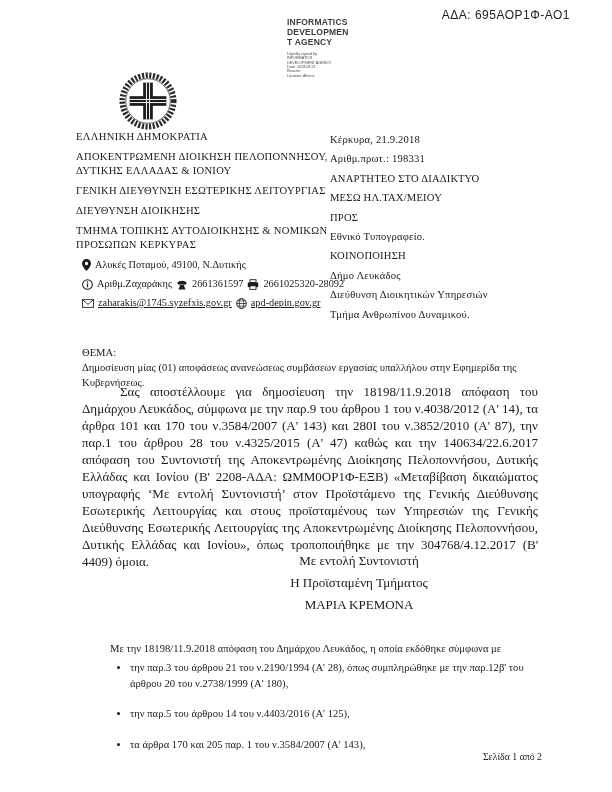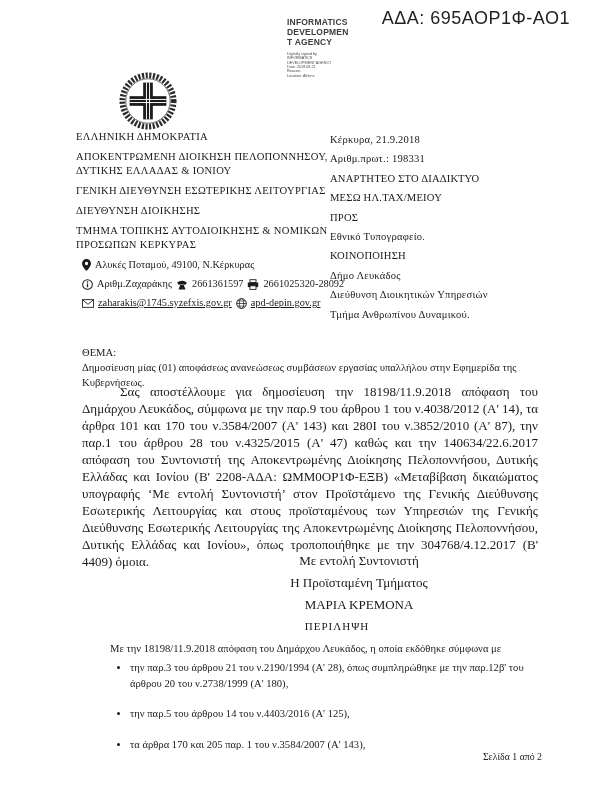--- a/index.html
+++ b/index.html
@@ -10,21 +10,21 @@
     color: #1a1a1a;
     font-family: "Liberation Serif", "DejaVu Serif", serif;
     overflow: hidden;
   }
   .abs { position: absolute; flex-direction: column; }
 
   
   .ada {
     top: 8px; right: 42px;
     font-family: "Liberation Sans", "DejaVu Sans", sans-serif;
-    font-size: 18px; letter-spacing: 0.5px; color: #222;
+    font-size: 12px; letter-spacing: 0.5px; color: #222;
   }
   .stamp { top: 17px; left: 287px; display: flex; gap: 5px; color: #3c3c3c; }
   .stamp-agency {
     font-family: "Liberation Sans", "DejaVu Sans", sans-serif;
     font-weight: bold; font-size: 8.5px; line-height: 10px;
     letter-spacing: 0.2px; white-space: pre-line; width: 66px;
   }
   .stamp-details {
     font-family: "Liberation Sans", "DejaVu Sans", sans-serif;
     font-size: 6px; line-height: 7px; white-space: pre-line;
@@ -119,21 +119,21 @@
     <div class="org-line">ΓΕΝΙΚΗ ΔΙΕΥΘΥΝΣΗ ΕΣΩΤΕΡΙΚΗΣ ΛΕΙΤΟΥΡΓΙΑΣ</div>
     <div class="org-line">ΔΙΕΥΘΥΝΣΗ ΔΙΟΙΚΗΣΗΣ</div>
     <div class="org-line">ΤΜΗΜΑ ΤΟΠΙΚΗΣ ΑΥΤΟΔΙΟΙΚΗΣΗΣ &amp; ΝΟΜΙΚΩΝ ΠΡΟΣΩΠΩΝ ΚΕΡΚΥΡΑΣ</div>
   </div>
 
   <div class="abs contact-block">
     <div class="contact-line">
       <svg width="9" height="12" viewBox="0 0 12 16">
           <path d="M6 0C2.7 0 0 2.7 0 6c0 4.4 6 10 6 10s6-5.6 6-10C12 2.7 9.3 0 6 0zm0 8.2A2.2 2.2 0 1 1 6 3.8a2.2 2.2 0 0 1 0 4.4z" fill="#1c1c1c"></path>
         </svg>
-      <span>Αλυκές Ποταμού, 49100, Ν.Κέρκυρας</span>
+      <span>Αλυκές Ποταμού, 49100, Ν.Δυτικής</span>
     </div>
     <div class="contact-line">
       <svg width="11" height="11" viewBox="0 0 12 12">
           <circle cx="6" cy="6" r="5.3" fill="none" stroke="#1c1c1c" stroke-width="1.1"></circle>
           <rect x="5.3" y="5" width="1.4" height="4" fill="#1c1c1c"></rect>
           <rect x="5.3" y="2.5" width="1.4" height="1.5" fill="#1c1c1c"></rect>
         </svg>
       <span>Αριθμ.Ζαχαράκης</span>
       <svg width="12" height="11" viewBox="0 0 12 11">
           <path d="M1 3.8C3.8 1 8.2 1 11 3.8L9.1 6C8.2 5.3 7.1 4.9 6 4.9S3.8 5.3 2.9 6L1 3.8z" fill="#1c1c1c"></path>
@@ -183,21 +183,20 @@
   </div>
 
   <div class="abs body-par">Σας αποστέλλουμε για δημοσίευση την 18198/11.9.2018 απόφαση του Δημάρχου Λευκάδος, σύμφωνα με την παρ.9 του άρθρου 1 του ν.4038/2012 (Α' 14), τα άρθρα 101 και 170 του ν.3584/2007 (Α' 143) και 280Ι του ν.3852/2010 (Α' 87), την παρ.1 του άρθρου 28 του ν.4325/2015 (Α' 47) καθώς και την 140634/22.6.2017 απόφαση του Συντονιστή της Αποκεντρωμένης Διοίκησης Πελοποννήσου, Δυτικής Ελλάδας και Ιονίου (Β' 2208-ΑΔΑ: ΩΜΜ0ΟΡ1Φ-ΕΞΒ) «Μεταβίβαση δικαιώματος υπογραφής ‘Με εντολή Συντονιστή’ στον Προϊστάμενο της Γενικής Διεύθυνσης Εσωτερικής Λειτουργίας και στους προϊσταμένους των Υπηρεσιών της Γενικής Διεύθυνσης Εσωτερικής Λειτουργίας της Αποκεντρωμένης Διοίκησης Πελοποννήσου, Δυτικής Ελλάδας και Ιονίου», όπως τροποποιήθηκε με την 304768/4.12.2017 (Β' 4409) όμοια.</div>
 
   <div class="abs signature">
     <div class="sig-line">Με εντολή Συντονιστή</div>
     <div class="sig-line">Η Προϊσταμένη Τμήματος</div>
     <div class="sig-line">ΜΑΡΙΑ ΚΡΕΜΟΝΑ</div>
   </div>
 
-  <div class="abs summary-heading">ΠΕΡΙΛΗΨΗ</div>
   <div class="abs summary-intro">Με την 18198/11.9.2018 απόφαση του Δημάρχου Λευκάδος, η οποία εκδόθηκε σύμφωνα με</div>
   <div class="abs summary-bullets">
     <ul>
       <li>την παρ.3 του άρθρου 21 του ν.2190/1994 (Α' 28), όπως συμπληρώθηκε με την παρ.12β' του άρθρου 20 του ν.2738/1999 (Α' 180),</li>
       <li>την παρ.5 του άρθρου 14 του ν.4403/2016 (Α' 125),</li>
       <li>τα άρθρα 170 και 205 παρ. 1 του ν.3584/2007 (Α' 143),</li>
     </ul>
   </div>
 
   <div class="abs footer">Σελίδα 1 από 2</div>

